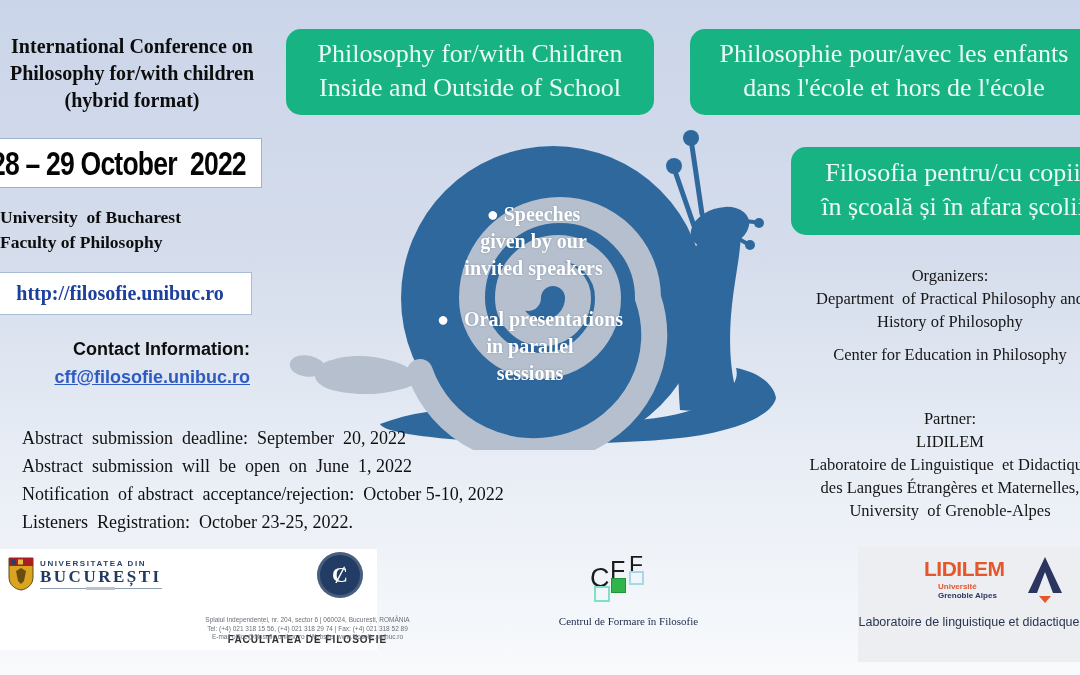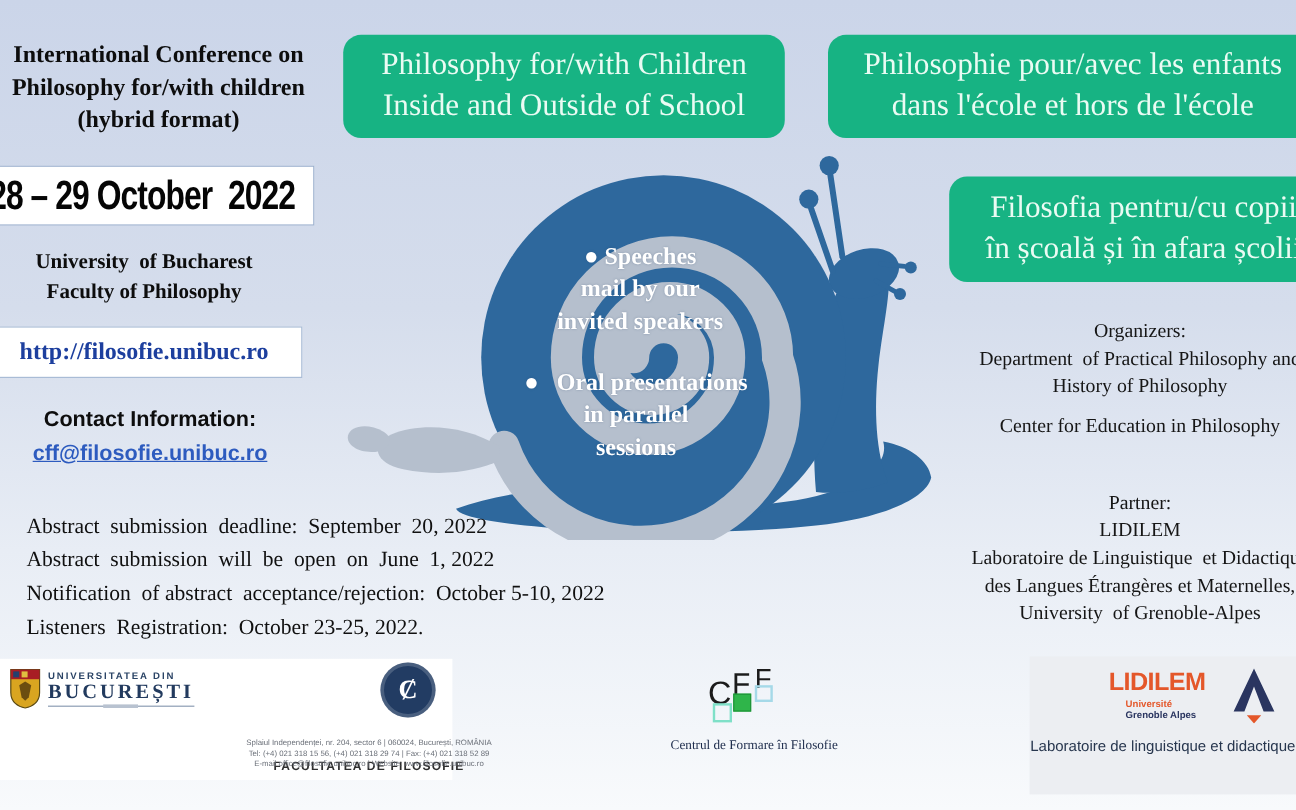--- a/index.html
+++ b/index.html
@@ -23,30 +23,30 @@
   #banner-fr{left:690px;top:29px;width:408px;height:86px;padding-top:8px;box-sizing:border-box;}
   #banner-ro{left:791px;top:147px;width:324px;height:88px;padding-top:9px;box-sizing:border-box;}
 
   
   #date-box{left:-26px;top:138px;width:286px;height:48px;background:#ffffff;
     border:1px solid #9db1cf;display:flex;align-items:center;justify-content:center;}
   #date-text{font-family:"Liberation Sans","DejaVu Sans",sans-serif;font-weight:bold;
     font-size:34px;letter-spacing:-1px;transform:scaleX(0.78);white-space:pre;color:#050505;}
 
   
-  #univ-block{left:0;top:205px;width:240px;text-align:center;font-weight:bold;
+  #univ-block{left:0;top:205px;width:240px;text-align:left;font-weight:bold;
     font-size:17.5px;line-height:25px;color:#0d0d0d;}
 
   
   #url-box{left:-12px;top:272px;width:262px;height:41px;background:#ffffff;
     border:1px solid #a9bcd6;display:flex;align-items:center;justify-content:center;}
   #url-text{font-weight:bold;font-size:20px;color:#1d3f9e;cursor:pointer;}
 
   
-  #contact-block{left:0;top:339px;width:250px;text-align:center;}
+  #contact-block{left:0;top:339px;width:250px;text-align:right;}
   #contact-label{font-family:"Liberation Sans","DejaVu Sans",sans-serif;font-weight:bold;
     font-size:18px;color:#0d0d0d;margin-bottom:7px;}
   #contact-email{font-family:"Liberation Sans","DejaVu Sans",sans-serif;font-weight:bold;
     font-size:18px;color:#2d5bbf;text-decoration:underline;cursor:pointer;}
 
   
   #deadlines{left:22px;top:424px;width:620px;font-size:18px;line-height:28px;color:#101010;}
 
   
   #snail-svg{left:288px;top:110px;width:504px;height:340px;}
@@ -179,21 +179,21 @@
     <path fill="none" stroke="#b5bfcd" stroke-width="26" stroke-linecap="round" d="M 240,188 A 25,25 0 1 1 290,188 A 35,35 0 1 1 220,188
          A 50,50 0 1 1 320,188 A 68,68 0 1 1 184,188
          A 88,88 0 1 1 360,188 A 118,114 0 0 1 132,262"></path>
 
     <path fill="#b5bfcd" d="M 128,262 C 100,244 62,242 38,252 C 20,260 24,276 48,281 C 82,288 110,282 128,274 Z"></path>
     <path fill="#b5bfcd" d="M 32,250 C 18,242 4,245 2,253 C 0,262 14,269 28,266 C 38,263 40,255 32,250 Z"></path>
   </svg>
 
   <div id="bullet1" class="abs bullet-overlay">
     <div>● Speeches</div>
-    <div>mail by our</div>
+    <div>given by our</div>
     <div>invited speakers</div>
   </div>
   <div id="bullet2" class="abs bullet-overlay">
     <div class="pre">●   Oral presentations</div>
     <div>in parallel</div>
     <div>sessions</div>
   </div>
 
   <div id="deadlines" class="abs">
     <div class="pre">Abstract  submission  deadline:  September  20, 2022</div>

